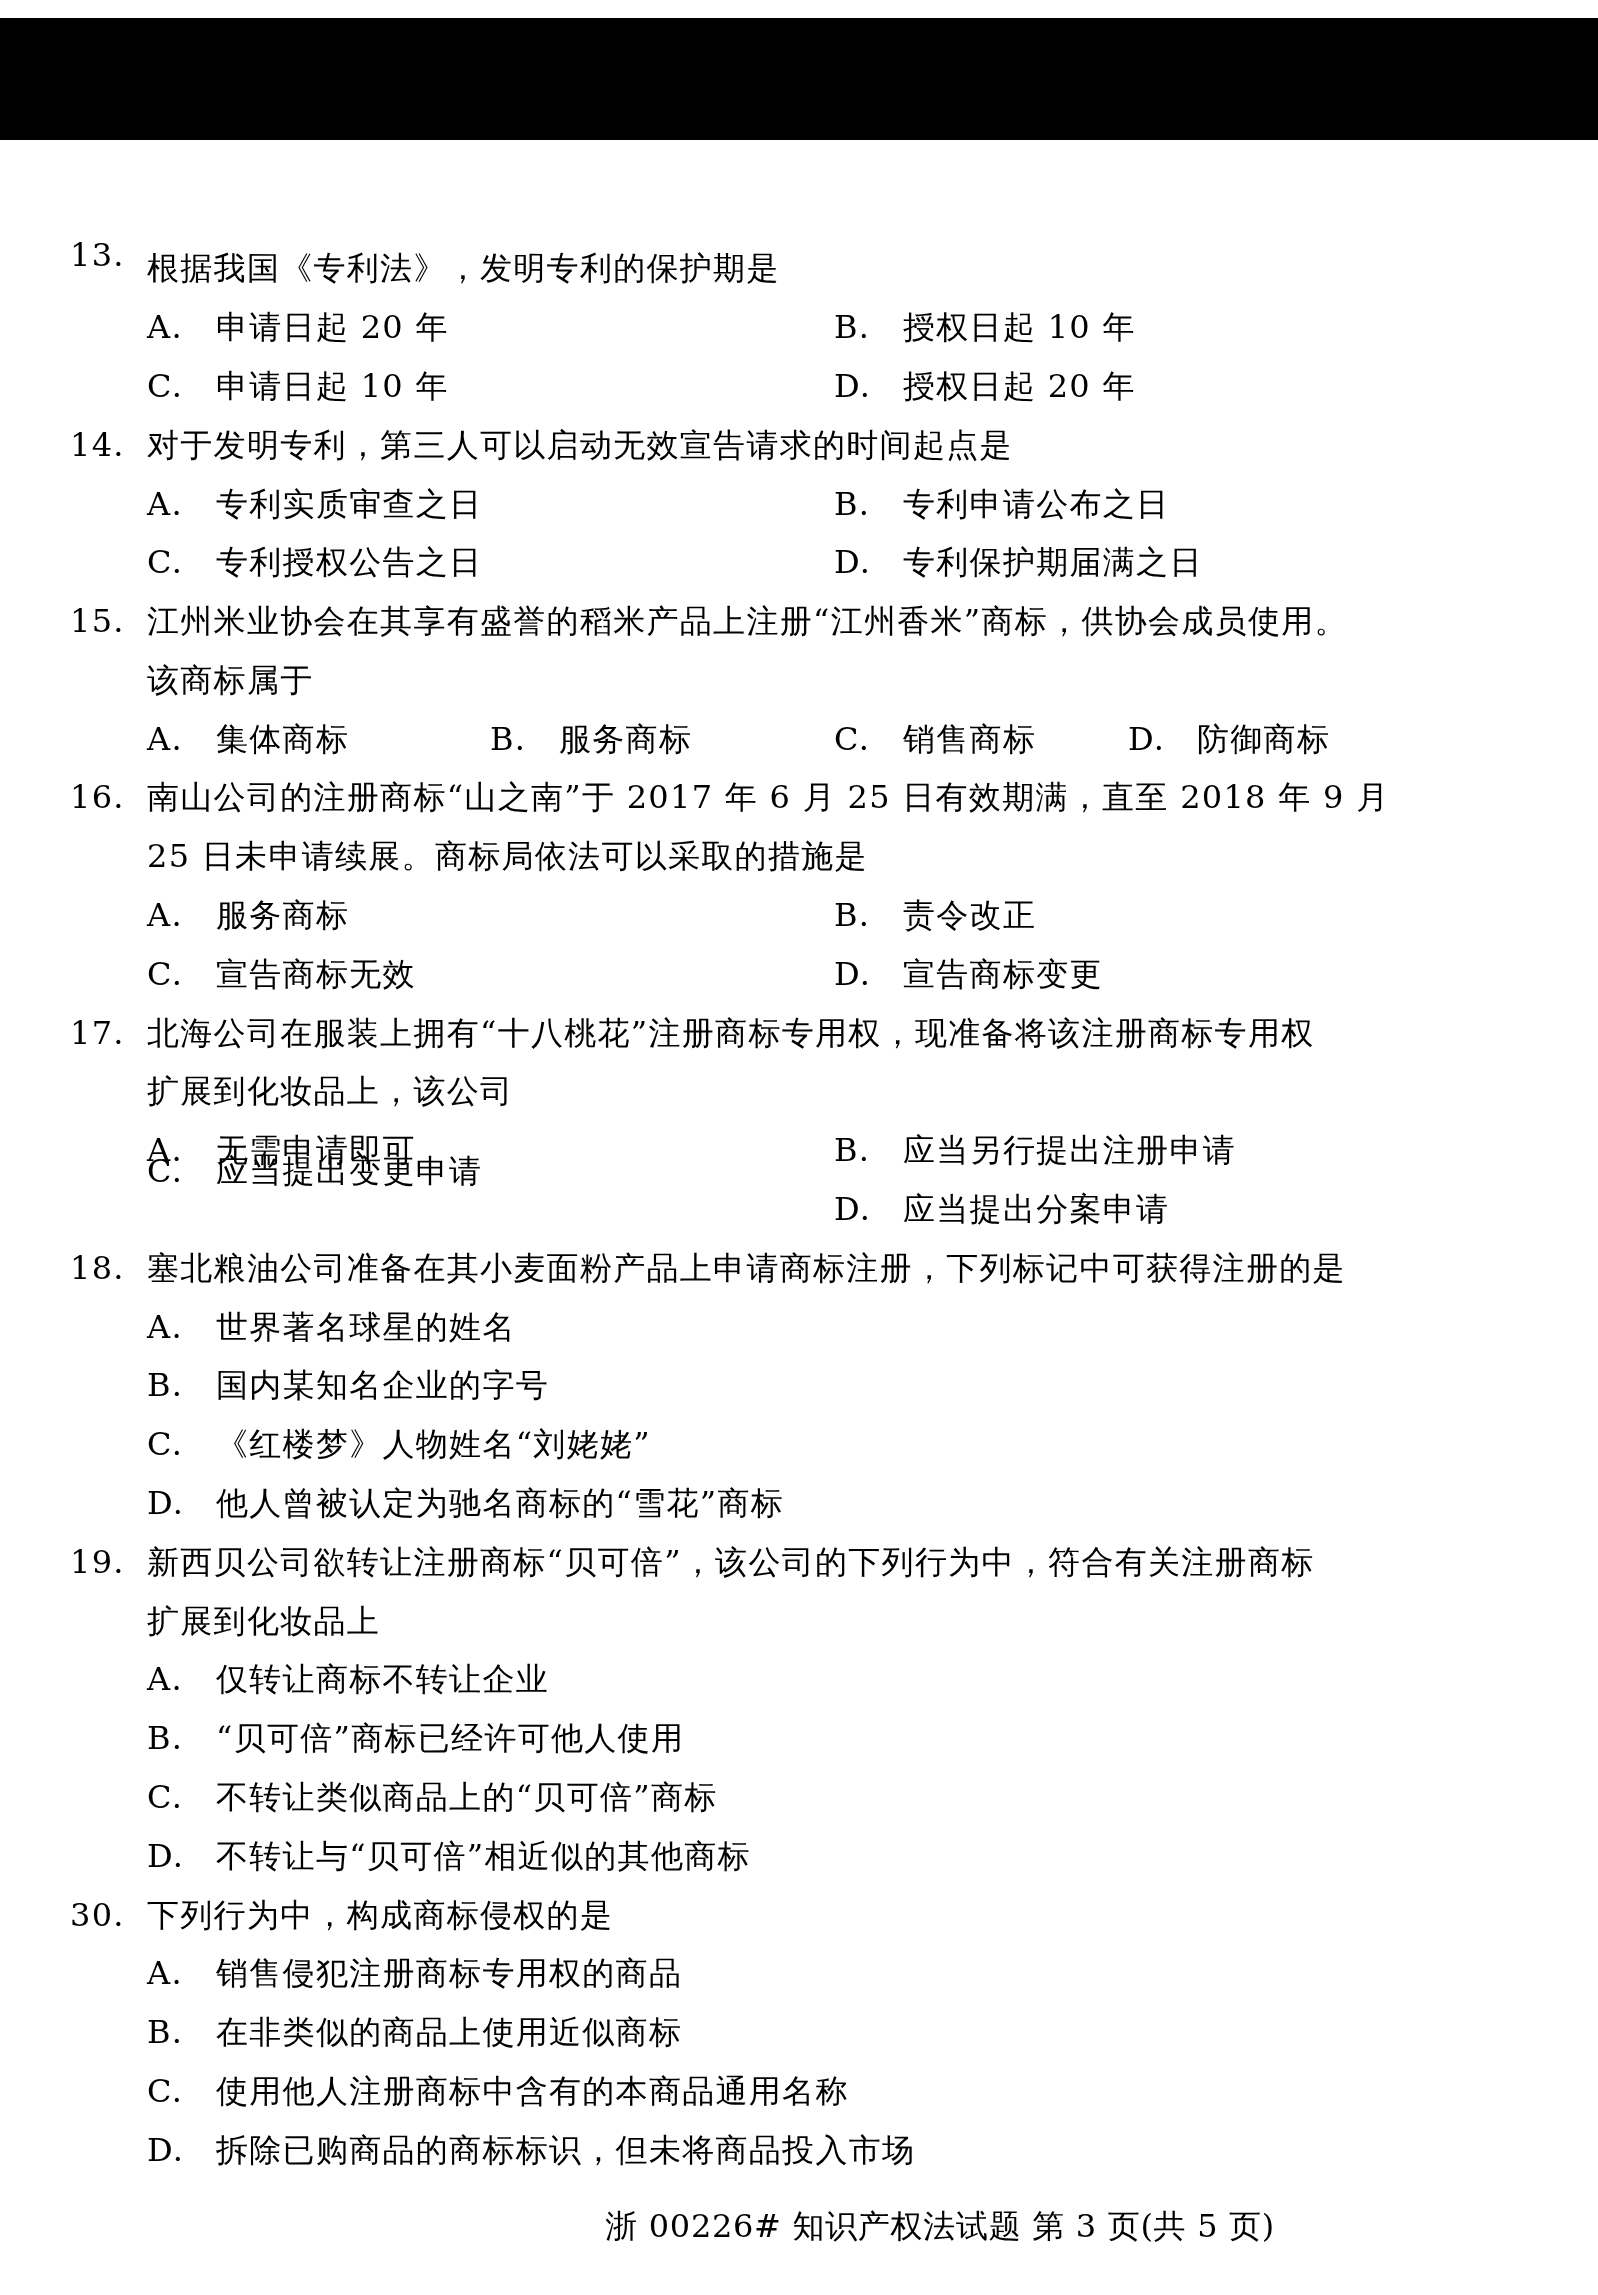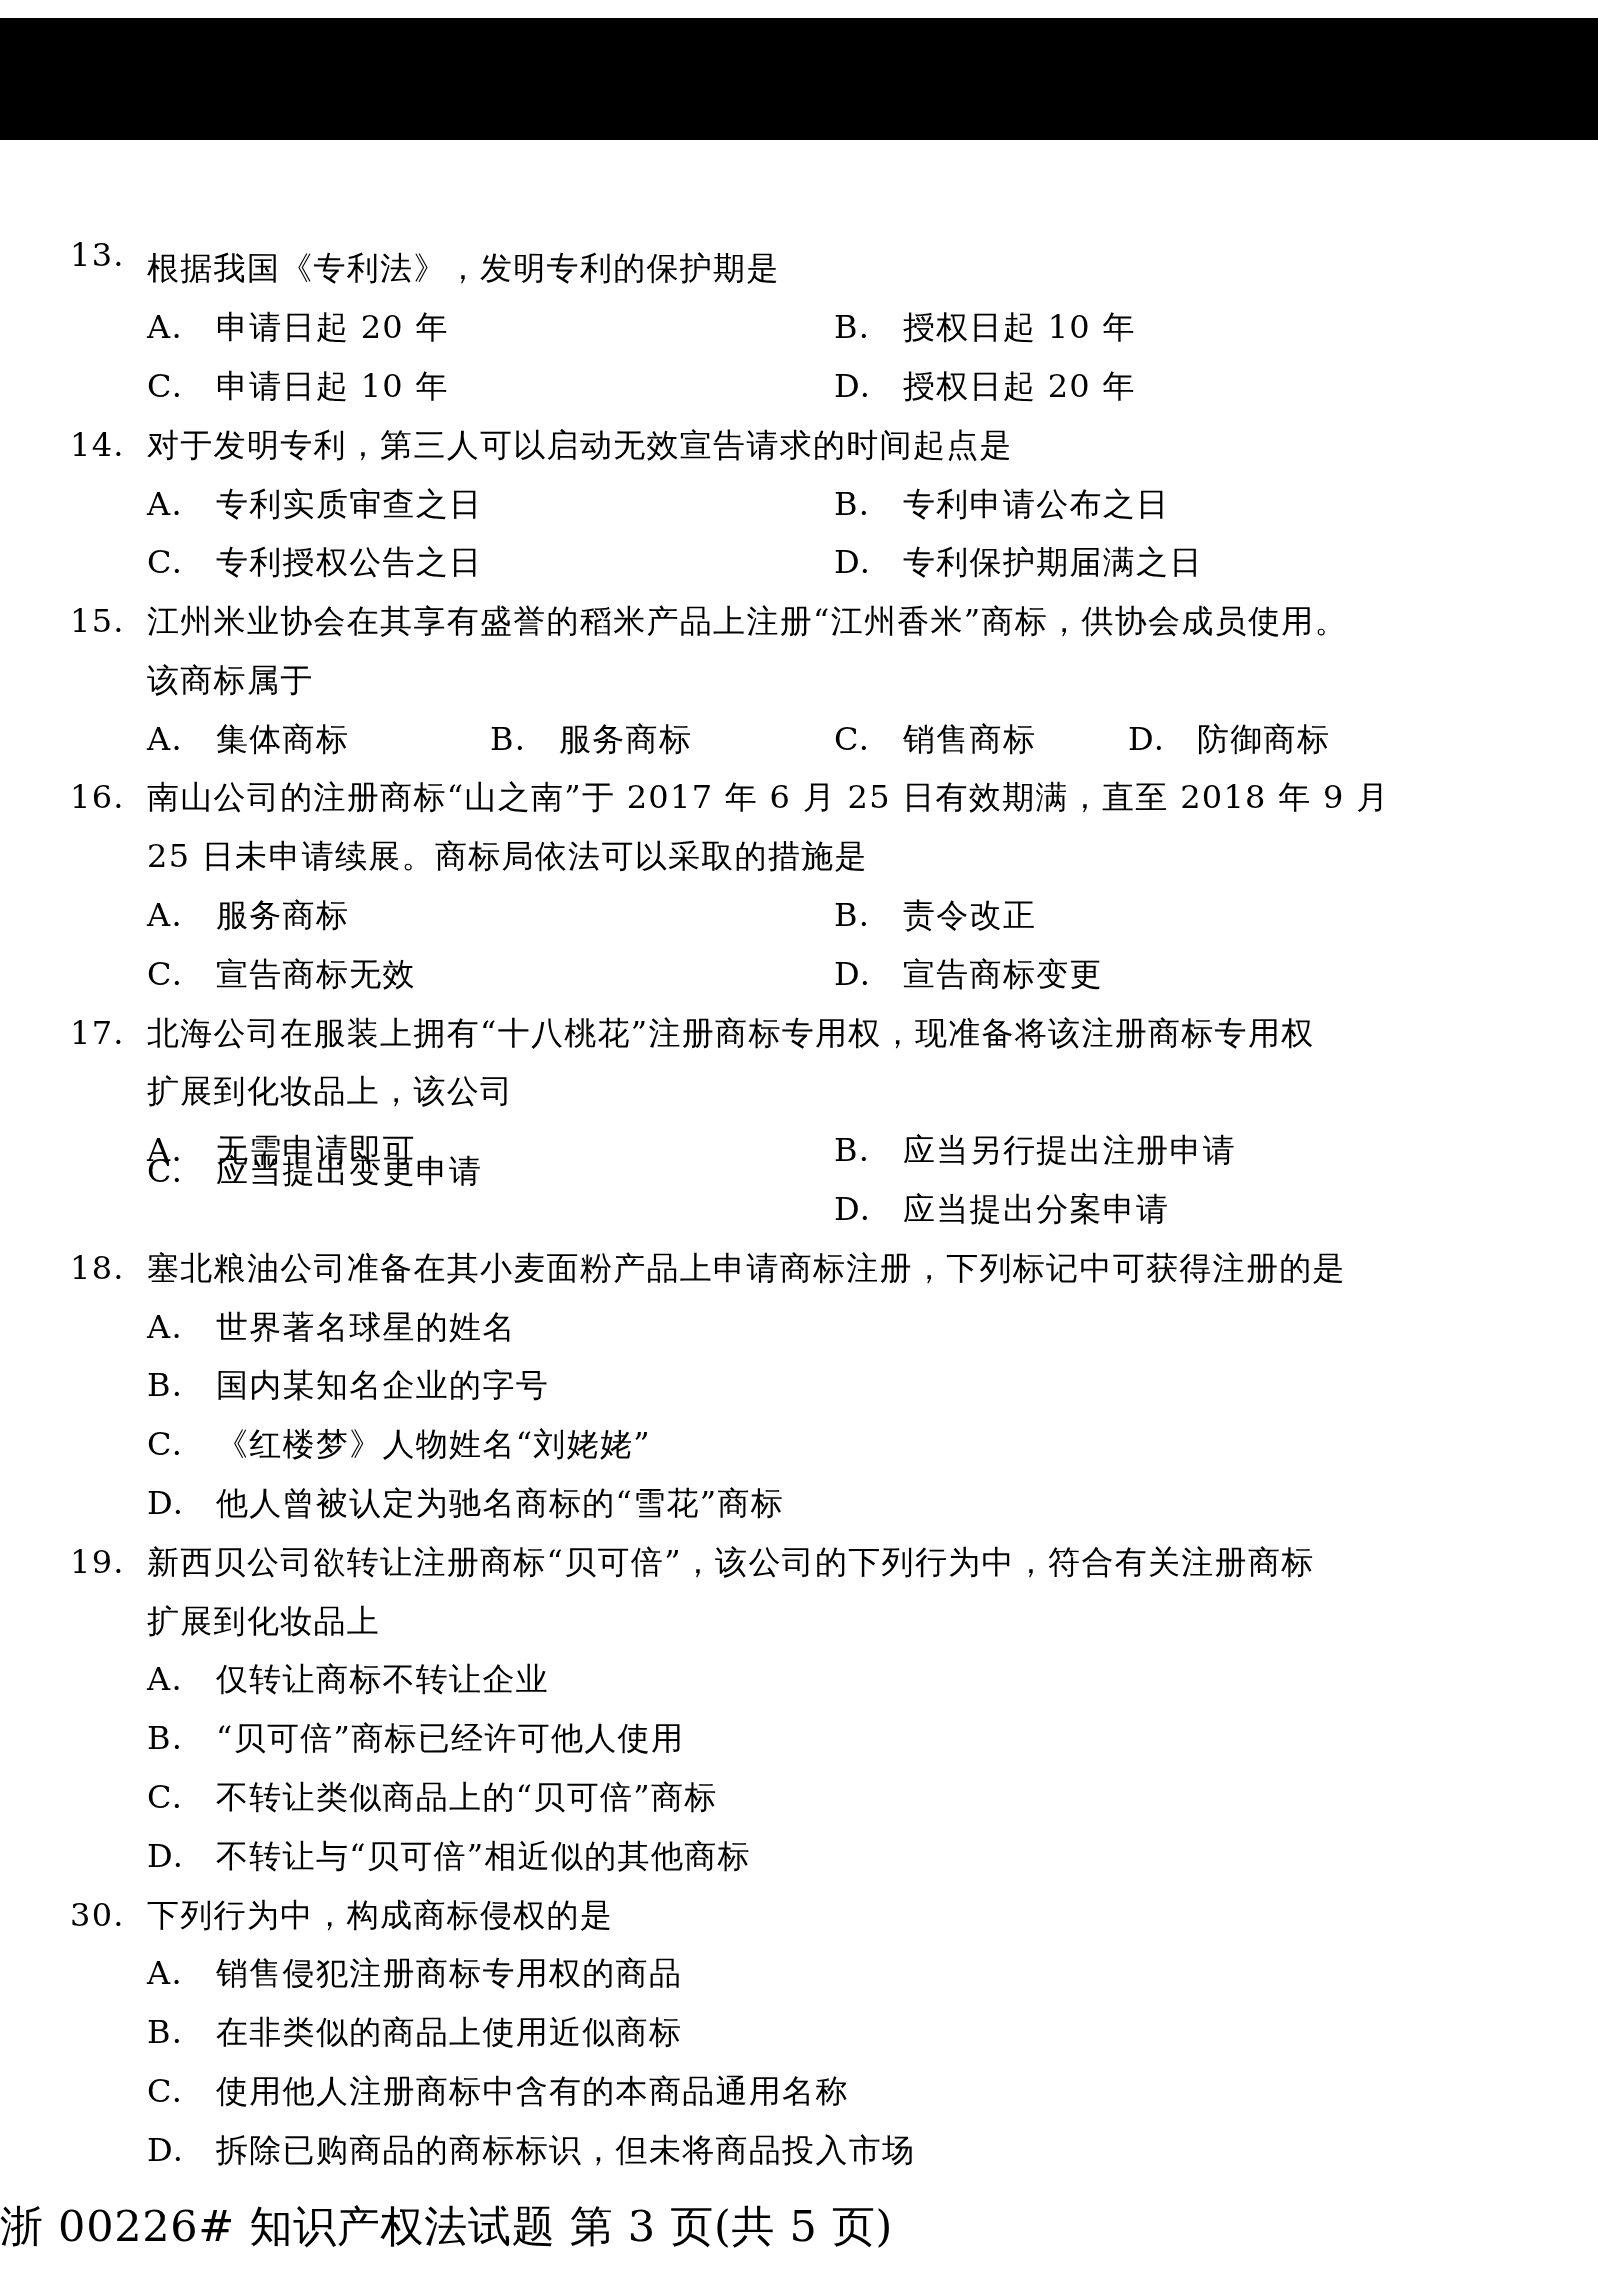--- a/index.html
+++ b/index.html
@@ -7,21 +7,21 @@
          font-family: "DejaVu Serif", "Liberation Serif", serif; color: #000; }
   .topbar { position: absolute; left: 0; top: 18px; width: 1599px; height: 122px; background: #000; }
   .line { position: absolute; height: 40px; line-height: 40px; font-size: 32px; white-space: nowrap; letter-spacing: 1.3px; }
   .num { position: absolute; left: 70px; }
   .qtext { position: absolute; left: 147px; }
   .cont { position: absolute; left: 147px; }
   .opt { position: absolute; }
   .opt .lbl { display: inline-block; width: 69px; }
   .colA { left: 147px; } .colB { left: 834px; }
   .q4A { left: 147px; } .q4B { left: 490px; } .q4C { left: 834px; } .q4D { left: 1128px; }
-  .footer { position: absolute; top: 2206px; left: 0; width: 1275px; text-align: left; font-size: 43px; line-height: 40px; letter-spacing: 0.7px; }
+  .footer { position: absolute; top: 2206px; left: 0; width: 1275px; text-align: right; font-size: 32px; line-height: 40px; letter-spacing: 0.7px; }
 </style>
 </head>
 <body>
 
 <div class="topbar"></div>
 
 <div>
   <div class="line num" style="top:235px">13.</div>
   <div class="line qtext" style="top:248px">根据我国《专利法》，发明专利的保护期是</div>
   <div class="line opt colA" style="top:307px"><span class="lbl">A.</span><span>申请日起 20 年</span></div>

